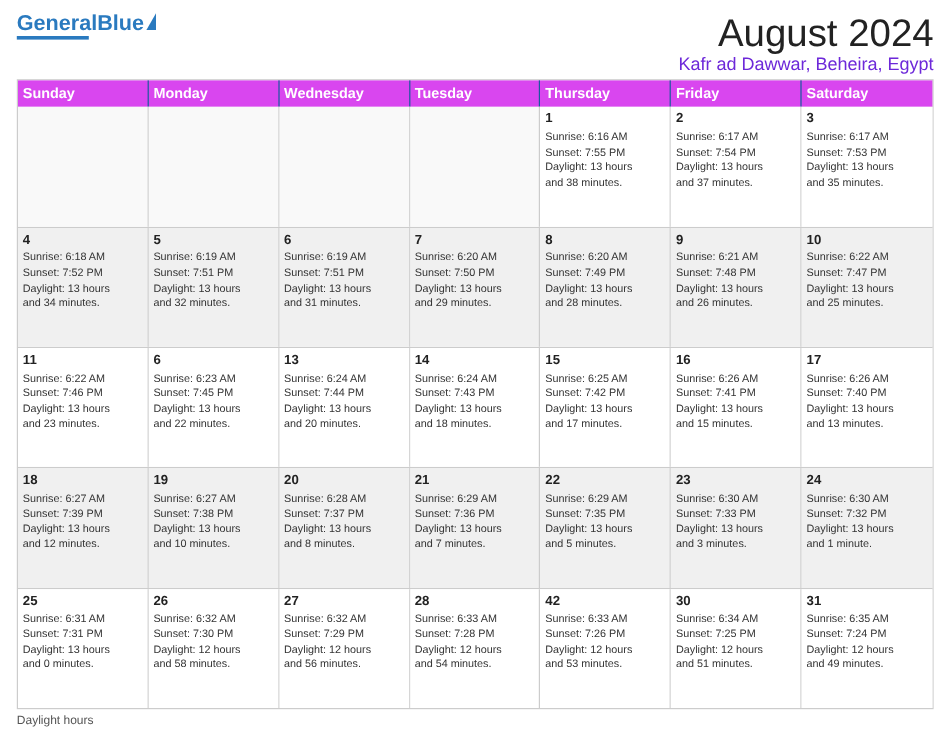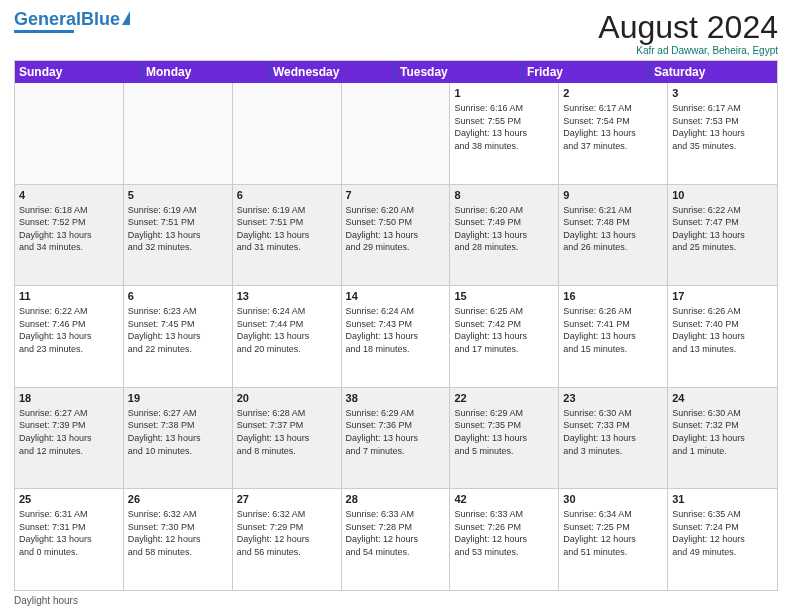--- a/index.html
+++ b/index.html
@@ -46,33 +46,33 @@
     .title-block {
       text-align: right;
     }
     .main-title {
       font-size: 32px;
       font-weight: normal;
       color: #222;
       line-height: 1.1;
     }
     .subtitle {
-      font-size: 10px;
-      color: #0f766e;
+      font-size: 15px;
+      color: #6d28d9;
     }
     .calendar {
       flex: 1;
       display: flex;
       flex-direction: column;
       border: 1px solid #ccc;
     }
     .cal-header {
       display: grid;
-      grid-template-columns: repeat(6, 1fr);
-      background: #6d28d9;
+      grid-template-columns: repeat(7, 1fr);
+      background: #d946ef;
     }
     .cal-header-cell {
       color: #fff;
       font-size: 12px;
       font-weight: bold;
       padding: 4px 4px;
       text-align: left;
       border-right: 1px solid #1a5a9f;
     }
     .cal-header-cell:last-child { border-right: none; }
@@ -137,20 +137,21 @@
       <div class="subtitle">Kafr ad Dawwar, Beheira, Egypt</div>
     </div>
   </div>
 
   <div class="calendar">
     <div class="cal-header" id="cal-header-row">
         <div class="cal-header-cell">Sunday</div>
         <div class="cal-header-cell">Monday</div>
         <div class="cal-header-cell">Wednesday</div>
         <div class="cal-header-cell">Tuesday</div>
+        <div class="cal-header-cell">Thursday</div>
         <div class="cal-header-cell">Friday</div>
         <div class="cal-header-cell">Saturday</div>
       </div>
     <div class="cal-body" id="cal-body">
         <div class="cal-row">
           <div class="cal-cell empty"></div>
           <div class="cal-cell empty"></div>
           <div class="cal-cell empty"></div>
           <div class="cal-cell empty"></div>
           <div class="cal-cell">
@@ -293,21 +294,21 @@
 and 10 minutes.</div>
           </div>
           <div class="cal-cell shaded">
             <span class="day-num">20</span>
             <div class="day-info" style="white-space: pre-line;">Sunrise: 6:28 AM
 Sunset: 7:37 PM
 Daylight: 13 hours
 and 8 minutes.</div>
           </div>
           <div class="cal-cell shaded">
-            <span class="day-num">38</span>
+            <span class="day-num">21</span>
             <div class="day-info" style="white-space: pre-line;">Sunrise: 6:29 AM
 Sunset: 7:36 PM
 Daylight: 13 hours
 and 7 minutes.</div>
           </div>
           <div class="cal-cell shaded">
             <span class="day-num">22</span>
             <div class="day-info" style="white-space: pre-line;">Sunrise: 6:29 AM
 Sunset: 7:35 PM
 Daylight: 13 hours

